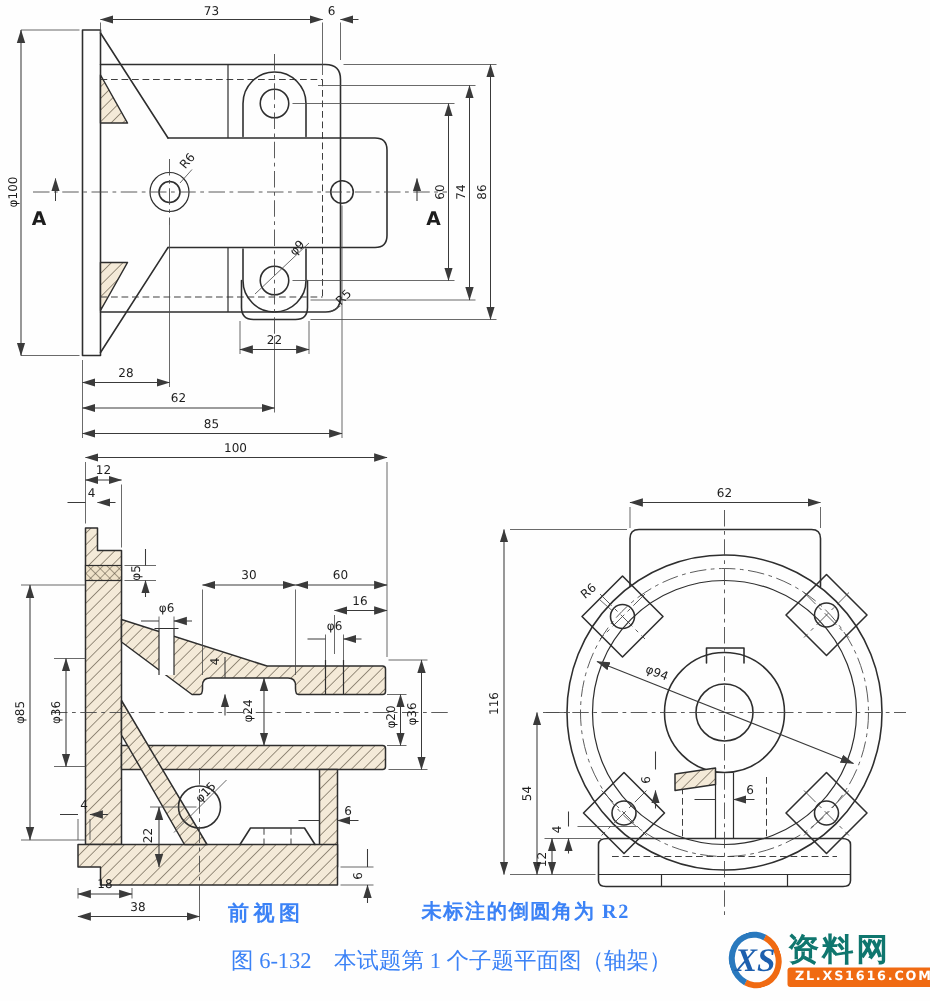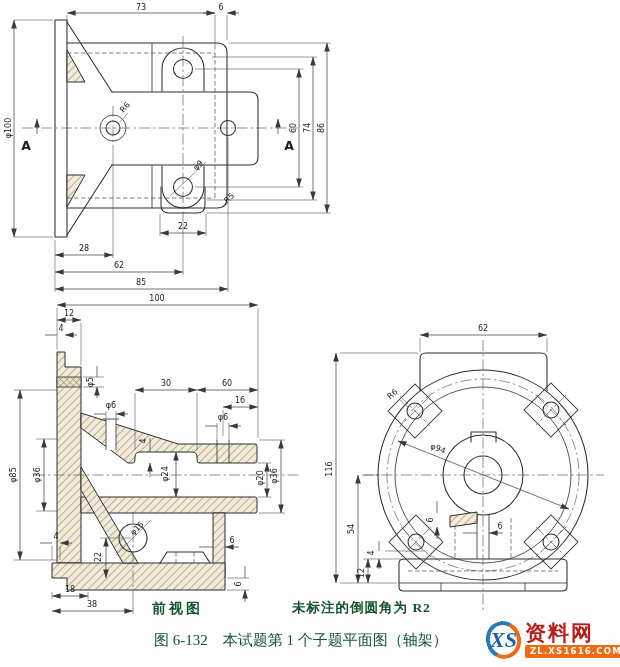--- a/index.html
+++ b/index.html
@@ -9,32 +9,32 @@
   svg text.big{font-size:12.5px;font-weight:bold}
   .ol  {fill:none;stroke:#2e2e2e;stroke-width:1.05;stroke-linejoin:round;stroke-linecap:round}
   .ol8 {fill:none;stroke:#2e2e2e;stroke-width:0.8}
   .th  {fill:none;stroke:#4a4a4a;stroke-width:0.55}
   .dim {fill:none;stroke:#3a3a3a;stroke-width:0.7;marker-start:url(#ar);marker-end:url(#ar)}
   .dime{fill:none;stroke:#3a3a3a;stroke-width:0.7;marker-end:url(#ar)}
   .cl  {fill:none;stroke:#4a4a4a;stroke-width:0.6;stroke-dasharray:11 3 2.5 3}
   .hid {fill:none;stroke:#3a3a3a;stroke-width:0.65;stroke-dasharray:4.5 2.5}
   .hat {fill:url(#h1);stroke:#2e2e2e;stroke-width:1;stroke-linejoin:round}
   .hat2{fill:url(#h2);stroke:#2e2e2e;stroke-width:0.8}
-  .cap{position:absolute;font-family:"Liberation Serif",serif;color:#14532d;white-space:nowrap}
+  .cap{position:absolute;font-family:"Liberation Serif",serif;color:#3b82f6;white-space:nowrap}
   .capb{font-weight:bold}
   
   .logo{position:absolute;left:486px;top:616px;width:132px;height:48px;display:flex;align-items:center}
   .logo-ell{width:52px;height:38px;border:4px solid #2979be;border-right-color:#f06a12;
             border-bottom-color:#f06a12;border-radius:50%;transform:rotate(-18deg);
             display:flex;align-items:center;justify-content:center;box-sizing:border-box}
   .logo-xs{font-family:"Liberation Serif",serif;font-style:italic;font-weight:bold;
            font-size:22px;color:#1d5fae;transform:rotate(18deg);line-height:1}
   .logo-col{margin-left:4px;display:flex;flex-direction:column;align-items:flex-start}
   .logo-brand{font-family:"Liberation Serif",serif;font-weight:bold;font-size:21px;
-              color:#b91c1c;line-height:1.05;letter-spacing:2px}
+              color:#0f766e;line-height:1.05;letter-spacing:2px}
   .logo-domain{margin-top:1px;background:#f06a12;color:#fff;font-size:8.5px;font-weight:bold;
                letter-spacing:1.2px;padding:1px 5px 2px;border-radius:2px;
                font-family:"DejaVu Sans",sans-serif}
 </style>
 </head>
 <body>
 
 
 
 <svg width="620" height="620" viewBox="0 0 620 620">
@@ -246,21 +246,21 @@
       <path class="dime" d="M437,501 V513 M437,539 V527"></path>
       <text transform="rotate(-90 433 520)" x="433" y="520">6</text>
       <path class="dime" d="M463,533 H477 M503,533 H489"></path>
       <text x="500" y="529">6</text>
     </g>
   </g>
 </svg>
 
 
 <div class="cap capb" style="left:152px;top:600px;font-size:14px;letter-spacing:3px">前视图</div>
-<div class="cap capb" style="left:292px;top:599px;font-size:13.5px;letter-spacing:1px">未标注的倒圆角为 R2</div>
+<div class="cap capb" style="left:281px;top:599px;font-size:13.5px;letter-spacing:1px">未标注的倒圆角为 R2</div>
 <div class="cap" style="left:154px;top:631px;font-size:15px">图 6-132　本试题第 1 个子题平面图（轴架）</div>
 
 
 <div class="logo">
   <div class="logo-ell">
     <span class="logo-xs">XS</span>
   </div>
   <div class="logo-col">
     <span class="logo-brand">资料网</span>
     <span class="logo-domain">ZL.XS1616.COM</span>

